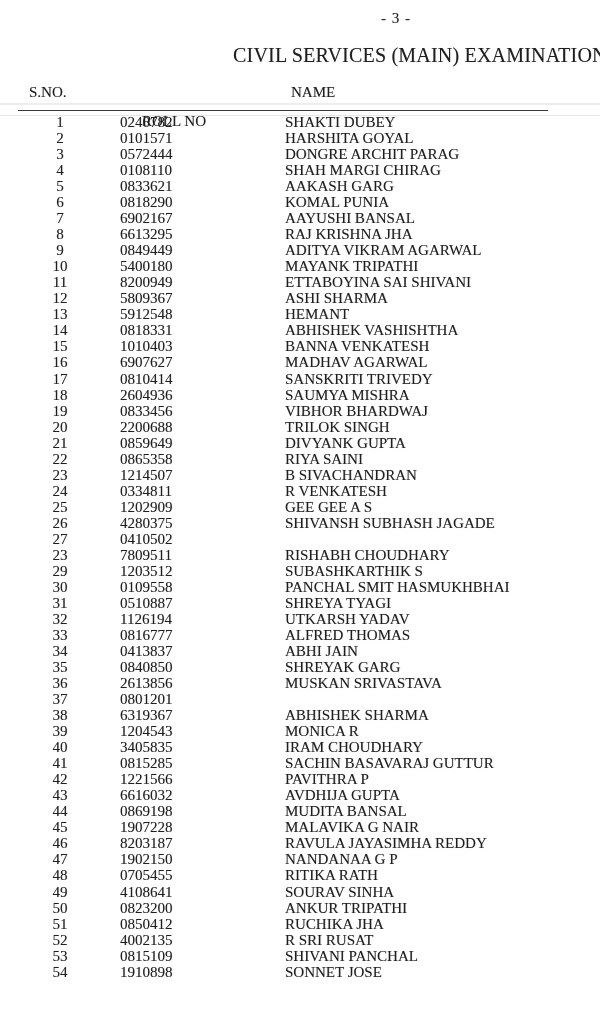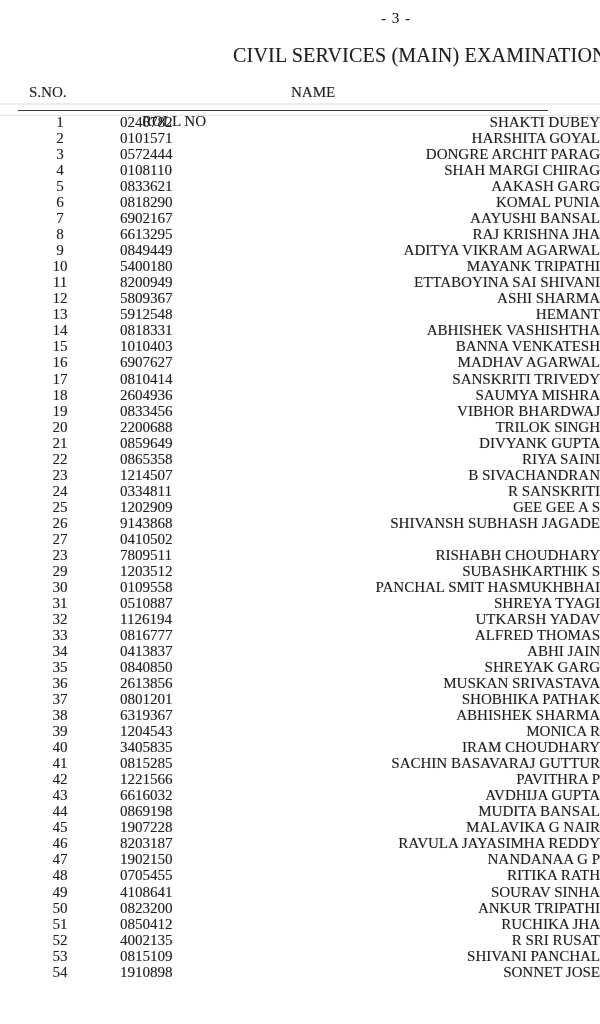--- a/index.html
+++ b/index.html
@@ -87,22 +87,22 @@
   .cell.sno {
     width: 120px;
     text-align: center;
     flex: 0 0 auto;
   }
   .cell.roll {
     width: 126px;
     flex: 0 0 auto;
   }
   .cell.name {
-    margin-left: 57px;
-    text-align: right;
+    margin-left: 39px;
+    text-align: left;
     flex: 1 1 auto;
     overflow: hidden;
   }
 </style>
 </head>
 <body>
 
 <div class="page-number scan-text">- 3 -</div>
 
 <div class="doc-title scan-text">CIVIL SERVICES (MAIN) EXAMINATION,2024</div>
@@ -231,30 +231,30 @@
       <div class="cell name scan-text">RIYA SAINI</div>
     </div>
     <div class="trow">
       <div class="cell sno scan-text">23</div>
       <div class="cell roll scan-text">1214507</div>
       <div class="cell name scan-text">B SIVACHANDRAN</div>
     </div>
     <div class="trow">
       <div class="cell sno scan-text">24</div>
       <div class="cell roll scan-text">0334811</div>
-      <div class="cell name scan-text">R SANSKRITI</div>
+      <div class="cell name scan-text">R VENKATESH</div>
     </div>
     <div class="trow">
       <div class="cell sno scan-text">25</div>
       <div class="cell roll scan-text">1202909</div>
       <div class="cell name scan-text">GEE GEE A S</div>
     </div>
     <div class="trow">
       <div class="cell sno scan-text">26</div>
-      <div class="cell roll scan-text">9143868</div>
+      <div class="cell roll scan-text">4280375</div>
       <div class="cell name scan-text">SHIVANSH SUBHASH JAGADE</div>
     </div>
     <div class="trow">
       <div class="cell sno scan-text">27</div>
       <div class="cell roll scan-text">0410502</div>
     </div>
     <div class="trow">
       <div class="cell sno scan-text">23</div>
       <div class="cell roll scan-text">7809511</div>
       <div class="cell name scan-text">RISHABH CHOUDHARY</div>
@@ -295,21 +295,20 @@
       <div class="cell name scan-text">SHREYAK GARG</div>
     </div>
     <div class="trow">
       <div class="cell sno scan-text">36</div>
       <div class="cell roll scan-text">2613856</div>
       <div class="cell name scan-text">MUSKAN SRIVASTAVA</div>
     </div>
     <div class="trow">
       <div class="cell sno scan-text">37</div>
       <div class="cell roll scan-text">0801201</div>
-      <div class="cell name scan-text">SHOBHIKA PATHAK</div>
     </div>
     <div class="trow">
       <div class="cell sno scan-text">38</div>
       <div class="cell roll scan-text">6319367</div>
       <div class="cell name scan-text">ABHISHEK SHARMA</div>
     </div>
     <div class="trow">
       <div class="cell sno scan-text">39</div>
       <div class="cell roll scan-text">1204543</div>
       <div class="cell name scan-text">MONICA R</div>

